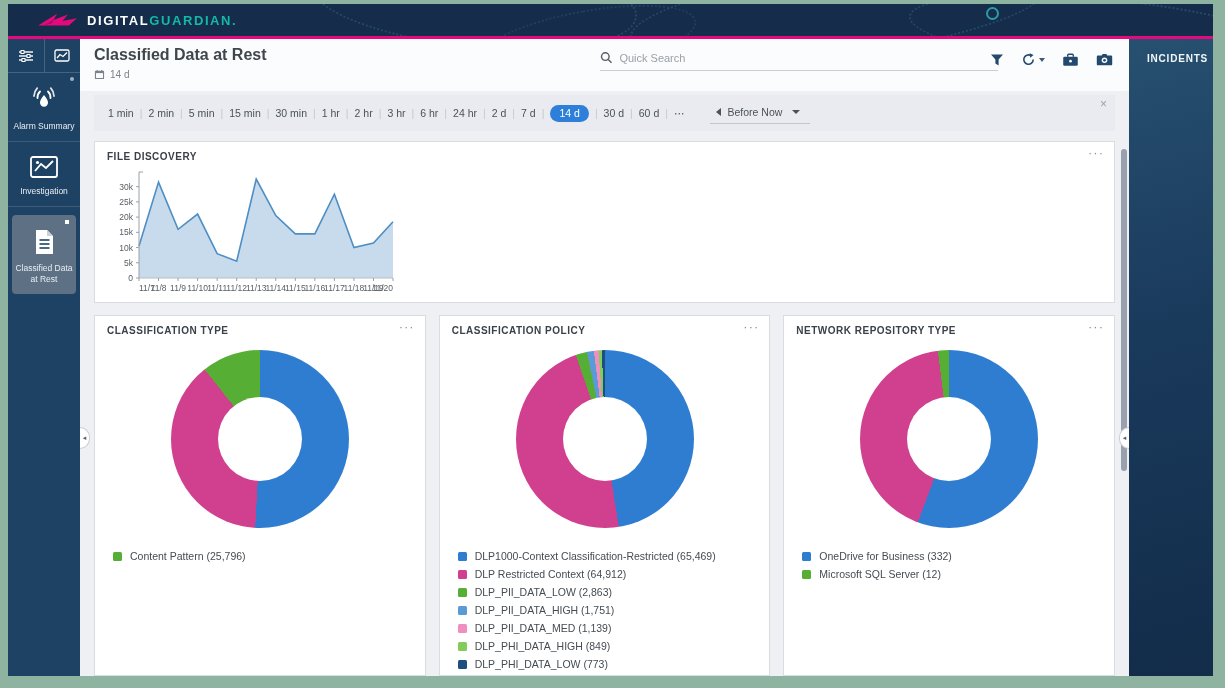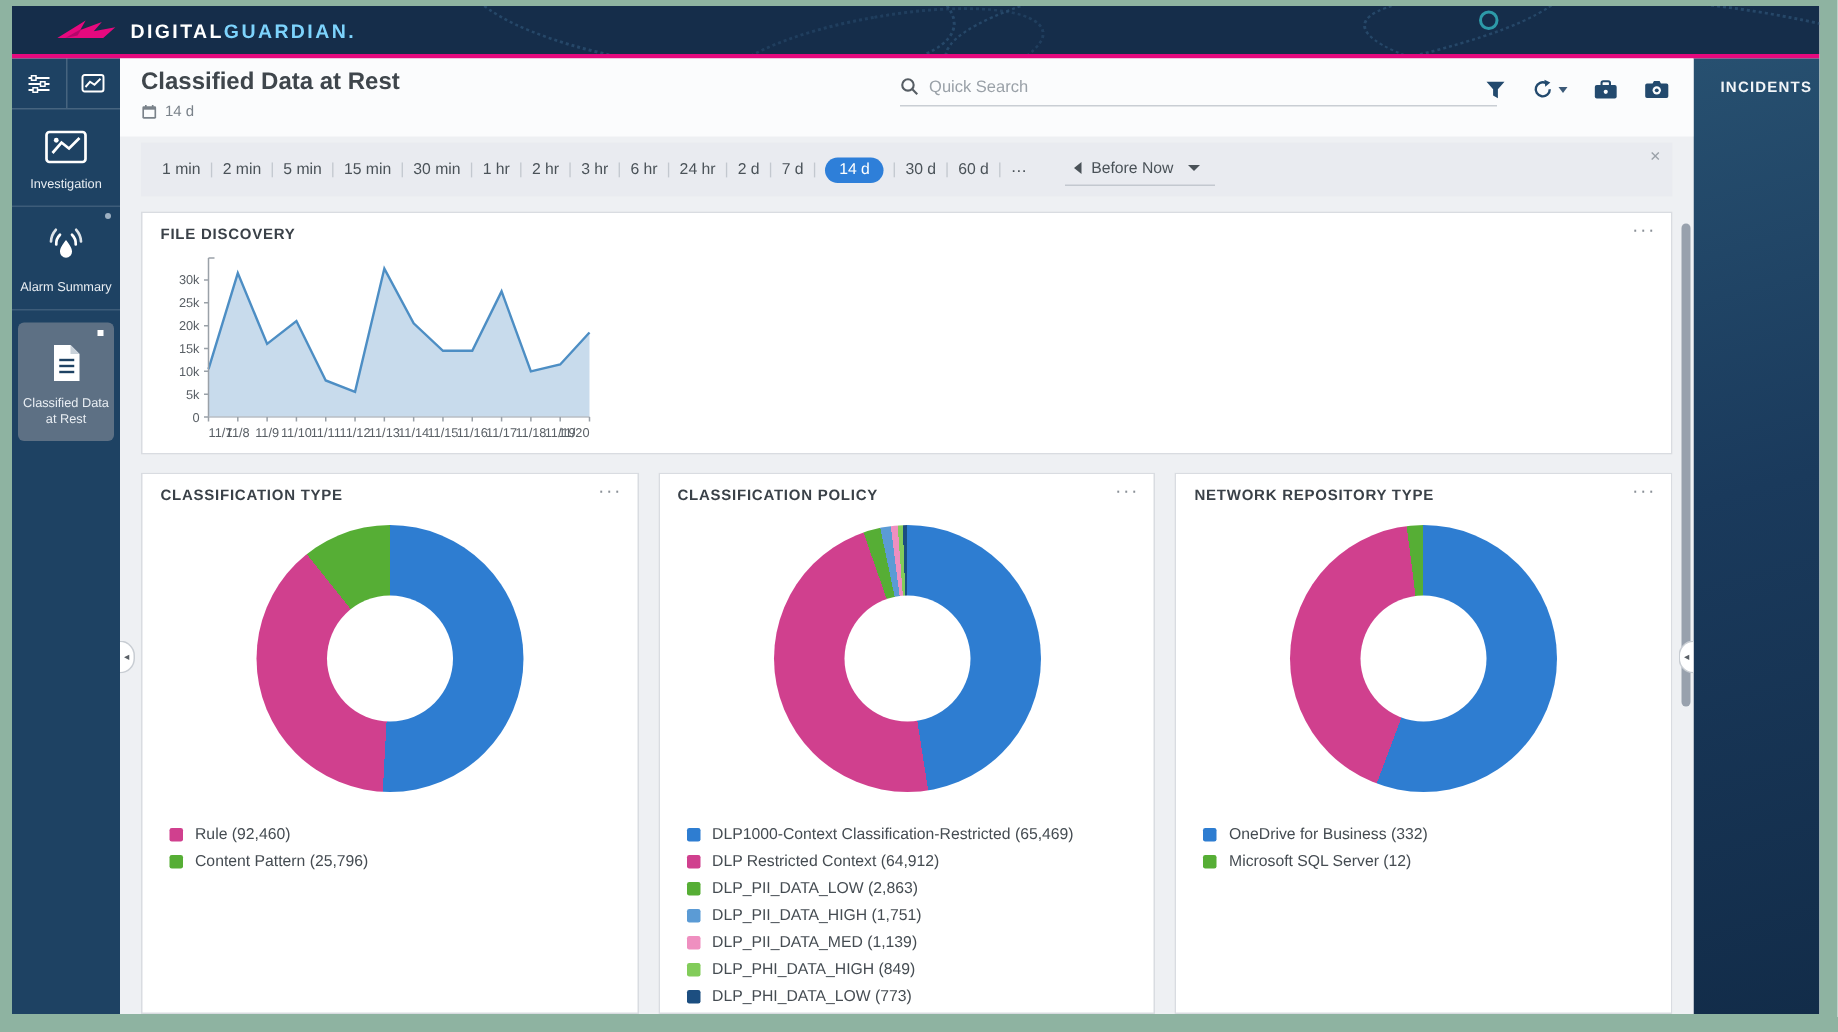--- a/index.html
+++ b/index.html
@@ -5,21 +5,21 @@
   * { margin:0; padding:0; box-sizing:border-box; }
   html,body { width:1225px; height:688px; }
   body { font-family:"Liberation Sans", sans-serif; background:#8eb3a1; position:relative; overflow:hidden; }
 
   .screen { position:absolute; left:8px; top:4px; width:1205px; height:672px; background:#eef0f3; overflow:hidden; display:flex; flex-direction:column; }
 
   
   .topbar { height:32px; background:#152d4a; position:relative; overflow:hidden; flex:0 0 auto; }
   .brand { position:absolute; left:28px; top:0; height:32px; display:flex; align-items:center; gap:7px; }
   .brand-text { font-size:13px; font-weight:800; letter-spacing:1.6px; color:#ffffff; }
-  .brand-text .sec { color:#7dd3fc; }
+  .brand-text .sec { color:#14b8a6; }
   .deco { position:absolute; border:2px dotted #2c5173; border-radius:50%; opacity:.75; }
   .deco.d1 { left:300px; top:-52px; width:330px; height:96px; transform:rotate(6deg); }
   .deco.d2 { left:620px; top:-34px; width:420px; height:86px; transform:rotate(-7deg); }
   .deco.d3 { left:900px; top:-6px; width:380px; height:70px; transform:rotate(5deg); }
   .deco.d4 { left:470px; top:6px; width:220px; height:60px; transform:rotate(-10deg); opacity:.5;}
   .teal-circle { position:absolute; left:978px; top:3px; width:13px; height:13px; border:2.5px solid #2d9aa8; border-radius:50%; }
   .pinkline { height:3px; background:#e6097e; flex:0 0 auto; }
 
   
   .bodyrow { flex:1; display:flex; min-height:0; }
@@ -124,38 +124,38 @@
         </div>
         <div class="sb-top-cell">
           <svg class="ic" width="16" height="13" viewBox="0 0 16 13">
             <rect x="1" y="1" width="14" height="11" rx="1.5" fill="none" stroke="#fff" stroke-width="1.3"></rect>
             <polyline points="3,9 6,5.5 9,7.5 13,3.5" fill="none" stroke="#fff" stroke-width="1.3"></polyline>
           </svg>
         </div>
       </div>
 
       <div class="sb-item">
-        <svg class="ic" width="30" height="24" viewBox="0 0 30 24" style="margin:0 auto">
-          <rect x="2" y="2" width="26" height="20" rx="2" fill="none" stroke="#fff" stroke-width="1.8"></rect>
-          <polyline points="6,16 12,9 17,13 24,6" fill="none" stroke="#fff" stroke-width="1.8"></polyline>
-          <circle cx="8.5" cy="7.5" r="1.6" fill="#fff"></circle>
-        </svg>
-        <span class="lbl">Investigation</span>
-      </div>
-
-      <div class="sb-item">
         <span class="gear-dot"></span>
         <svg class="ic" width="30" height="28" viewBox="0 0 30 28" style="margin:0 auto">
           <path d="M15 9 C12.4 12.4 11 14.6 11 16.6 A4 4 0 0 0 15 20.8 A4 4 0 0 0 19 16.6 C19 14.6 17.6 12.4 15 9 Z" fill="#fff"></path>
           <path d="M8.5 12 A8.5 8.5 0 0 1 11 5.5" fill="none" stroke="#fff" stroke-width="1.8" stroke-linecap="round"></path>
           <path d="M21.5 12 A8.5 8.5 0 0 0 19 5.5" fill="none" stroke="#fff" stroke-width="1.8" stroke-linecap="round"></path>
           <path d="M5 10 A12.5 12.5 0 0 1 8.2 2.2" fill="none" stroke="#fff" stroke-width="1.8" stroke-linecap="round" opacity=".85"></path>
           <path d="M25 10 A12.5 12.5 0 0 0 21.8 2.2" fill="none" stroke="#fff" stroke-width="1.8" stroke-linecap="round" opacity=".85"></path>
         </svg>
         <span class="lbl">Alarm Summary</span>
+      </div>
+
+      <div class="sb-item">
+        <svg class="ic" width="30" height="24" viewBox="0 0 30 24" style="margin:0 auto">
+          <rect x="2" y="2" width="26" height="20" rx="2" fill="none" stroke="#fff" stroke-width="1.8"></rect>
+          <polyline points="6,16 12,9 17,13 24,6" fill="none" stroke="#fff" stroke-width="1.8"></polyline>
+          <circle cx="8.5" cy="7.5" r="1.6" fill="#fff"></circle>
+        </svg>
+        <span class="lbl">Investigation</span>
       </div>
 
       <div class="sb-item selected">
         <span class="sel-dot"></span>
         <svg class="ic" width="24" height="28" viewBox="0 0 24 28" style="margin:0 auto">
           <path d="M4 2 H15 L21 8 V26 H4 Z" fill="#fff"></path>
           <path d="M15 2 L15 8 L21 8 Z" fill="#c9d2da"></path>
           <line x1="7.5" y1="12" x2="17.5" y2="12" stroke="#1e4263" stroke-width="1.6"></line>
           <line x1="7.5" y1="16" x2="17.5" y2="16" stroke="#1e4263" stroke-width="1.6"></line>
           <line x1="7.5" y1="20" x2="17.5" y2="20" stroke="#1e4263" stroke-width="1.6"></line>
@@ -314,24 +314,20 @@
             </svg>
         </div>
 
         <div class="pies">
           <div class="card pie-card">
             <div class="card-title">CLASSIFICATION TYPE</div>
             <span class="card-menu">···</span>
             <div class="donut" style="background: conic-gradient(rgb(46, 125, 209) 0deg, rgb(46, 125, 209) 183.119deg, rgb(208, 64, 142) 183.119deg, rgb(208, 64, 142) 321.416deg, rgb(86, 174, 53) 321.416deg, rgb(86, 174, 53) 360deg);"></div>
             <div class="legend">
                 <div class="legend-row">
-                  <span class="swatch" style="background: rgb(208, 64, 142);"></span>
-                  <span>Rule (92,460)</span>
-                </div>
-                <div class="legend-row">
                   <span class="swatch" style="background: rgb(86, 174, 53);"></span>
                   <span>Content Pattern (25,796)</span>
                 </div>
               </div>
           </div>
           <div class="card pie-card">
             <div class="card-title">CLASSIFICATION POLICY</div>
             <span class="card-menu">···</span>
             <div class="donut" style="background: conic-gradient(rgb(46, 125, 209) 0deg, rgb(46, 125, 209) 171.091deg, rgb(208, 64, 142) 171.091deg, rgb(208, 64, 142) 340.727deg, rgb(86, 174, 53) 340.727deg, rgb(86, 174, 53) 348.209deg, rgb(91, 155, 213) 348.209deg, rgb(91, 155, 213) 352.785deg, rgb(239, 143, 192) 352.785deg, rgb(239, 143, 192) 355.761deg, rgb(130, 204, 90) 355.761deg, rgb(130, 204, 90) 357.98deg, rgb(28, 78, 128) 357.98deg, rgb(28, 78, 128) 360deg);"></div>
             <div class="legend">

